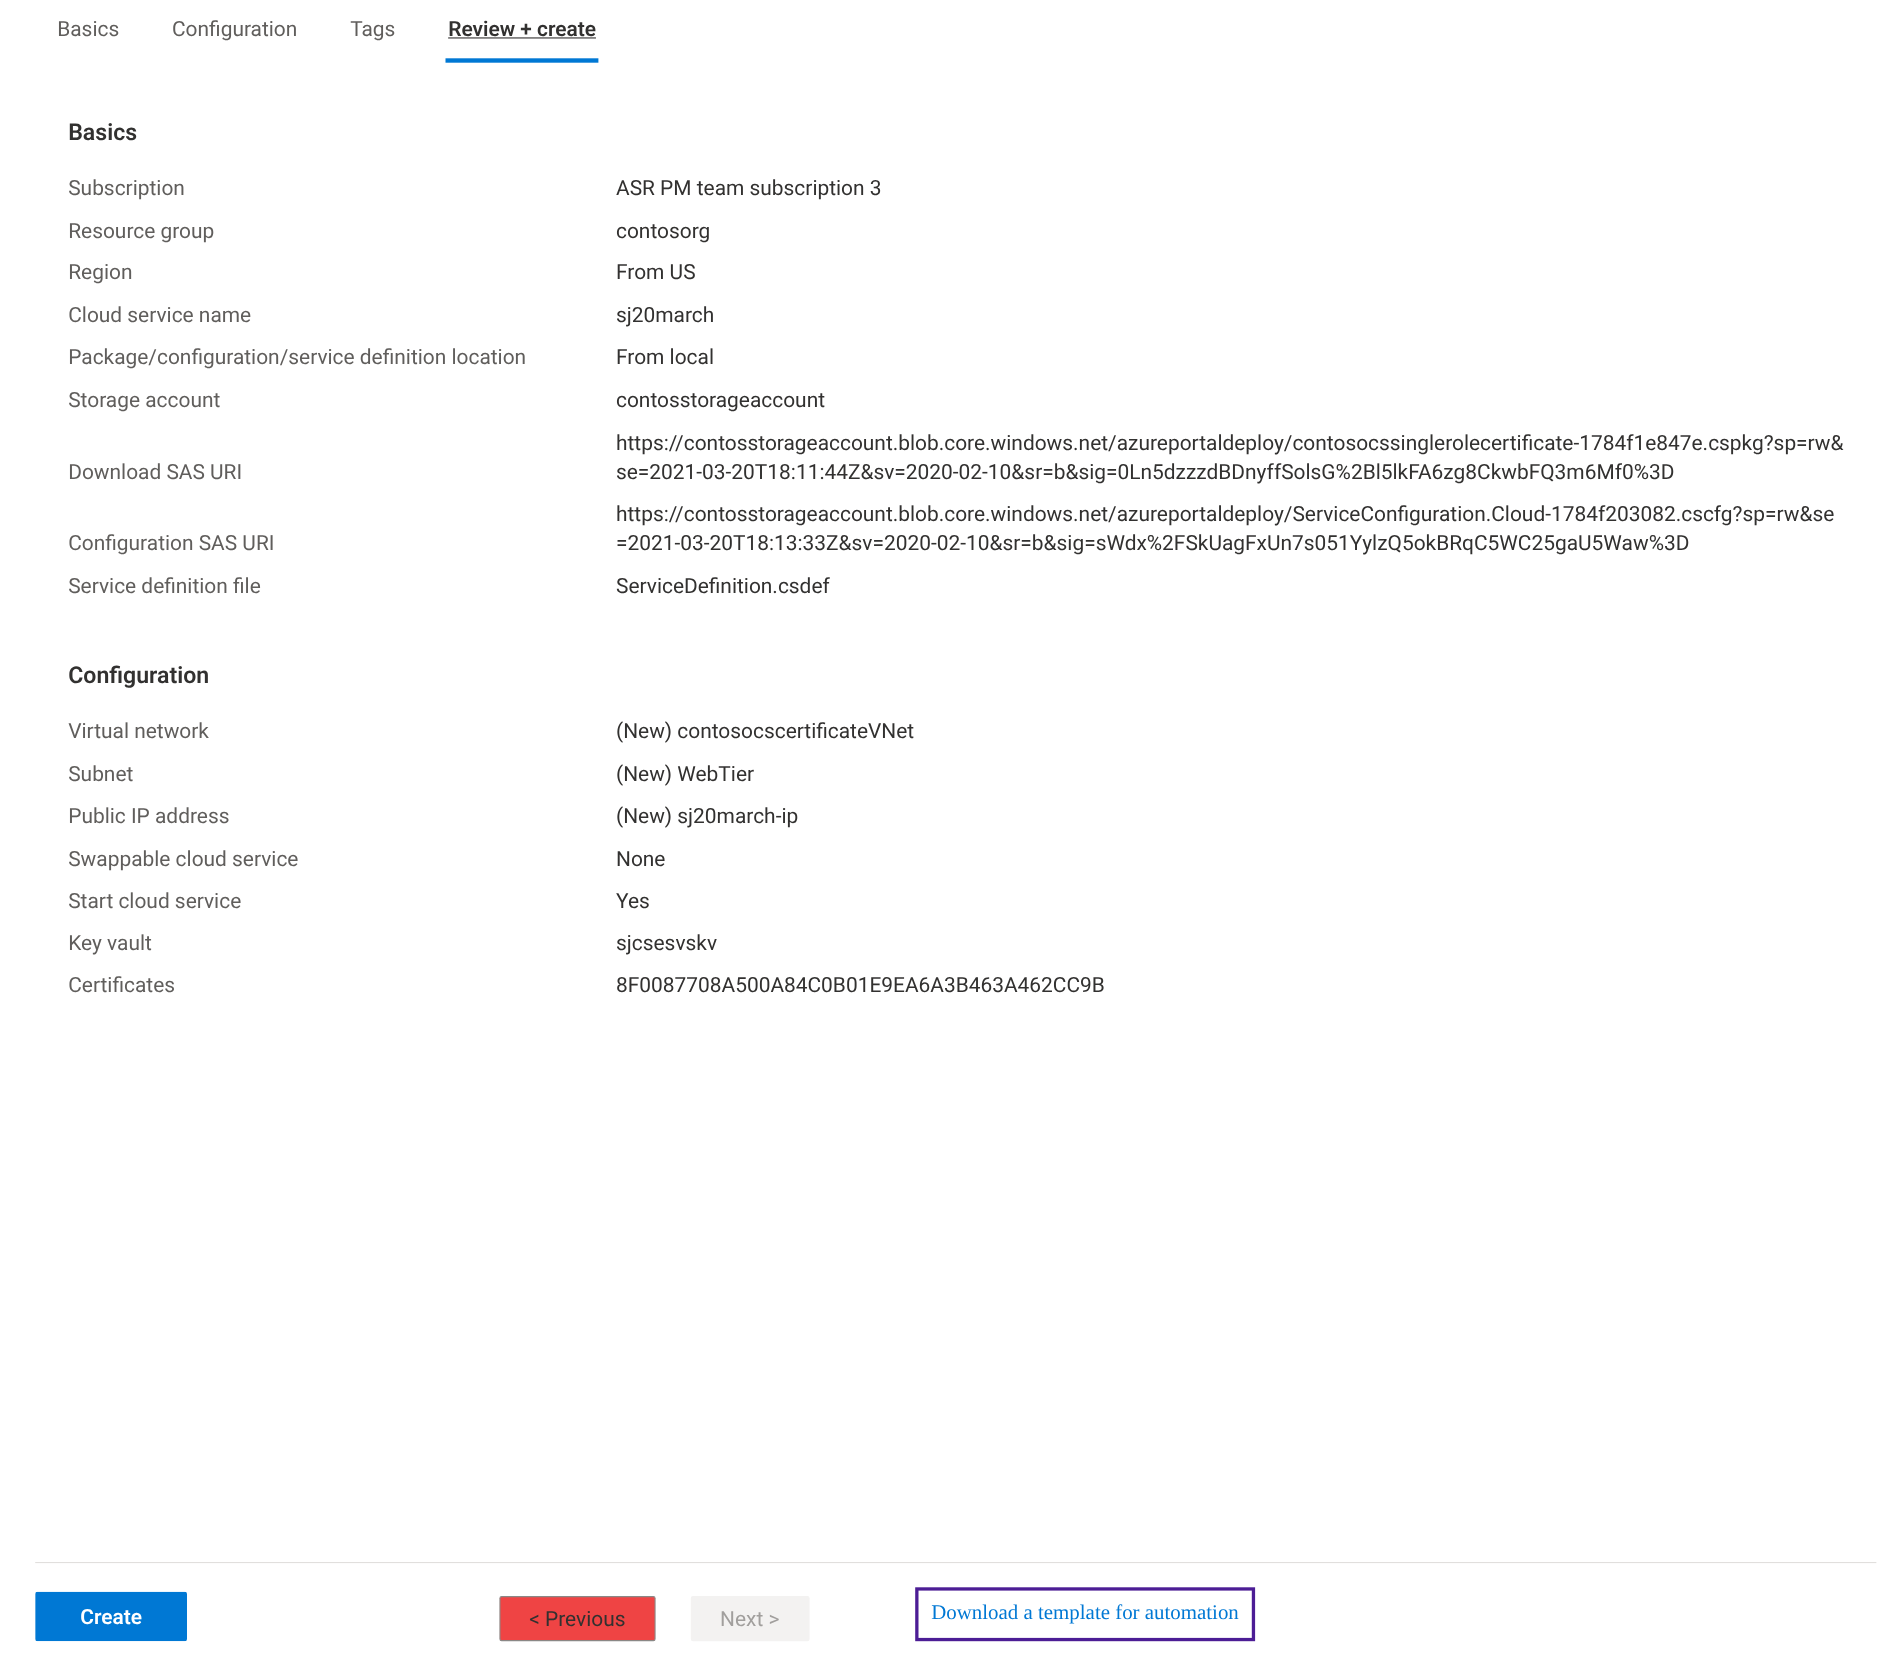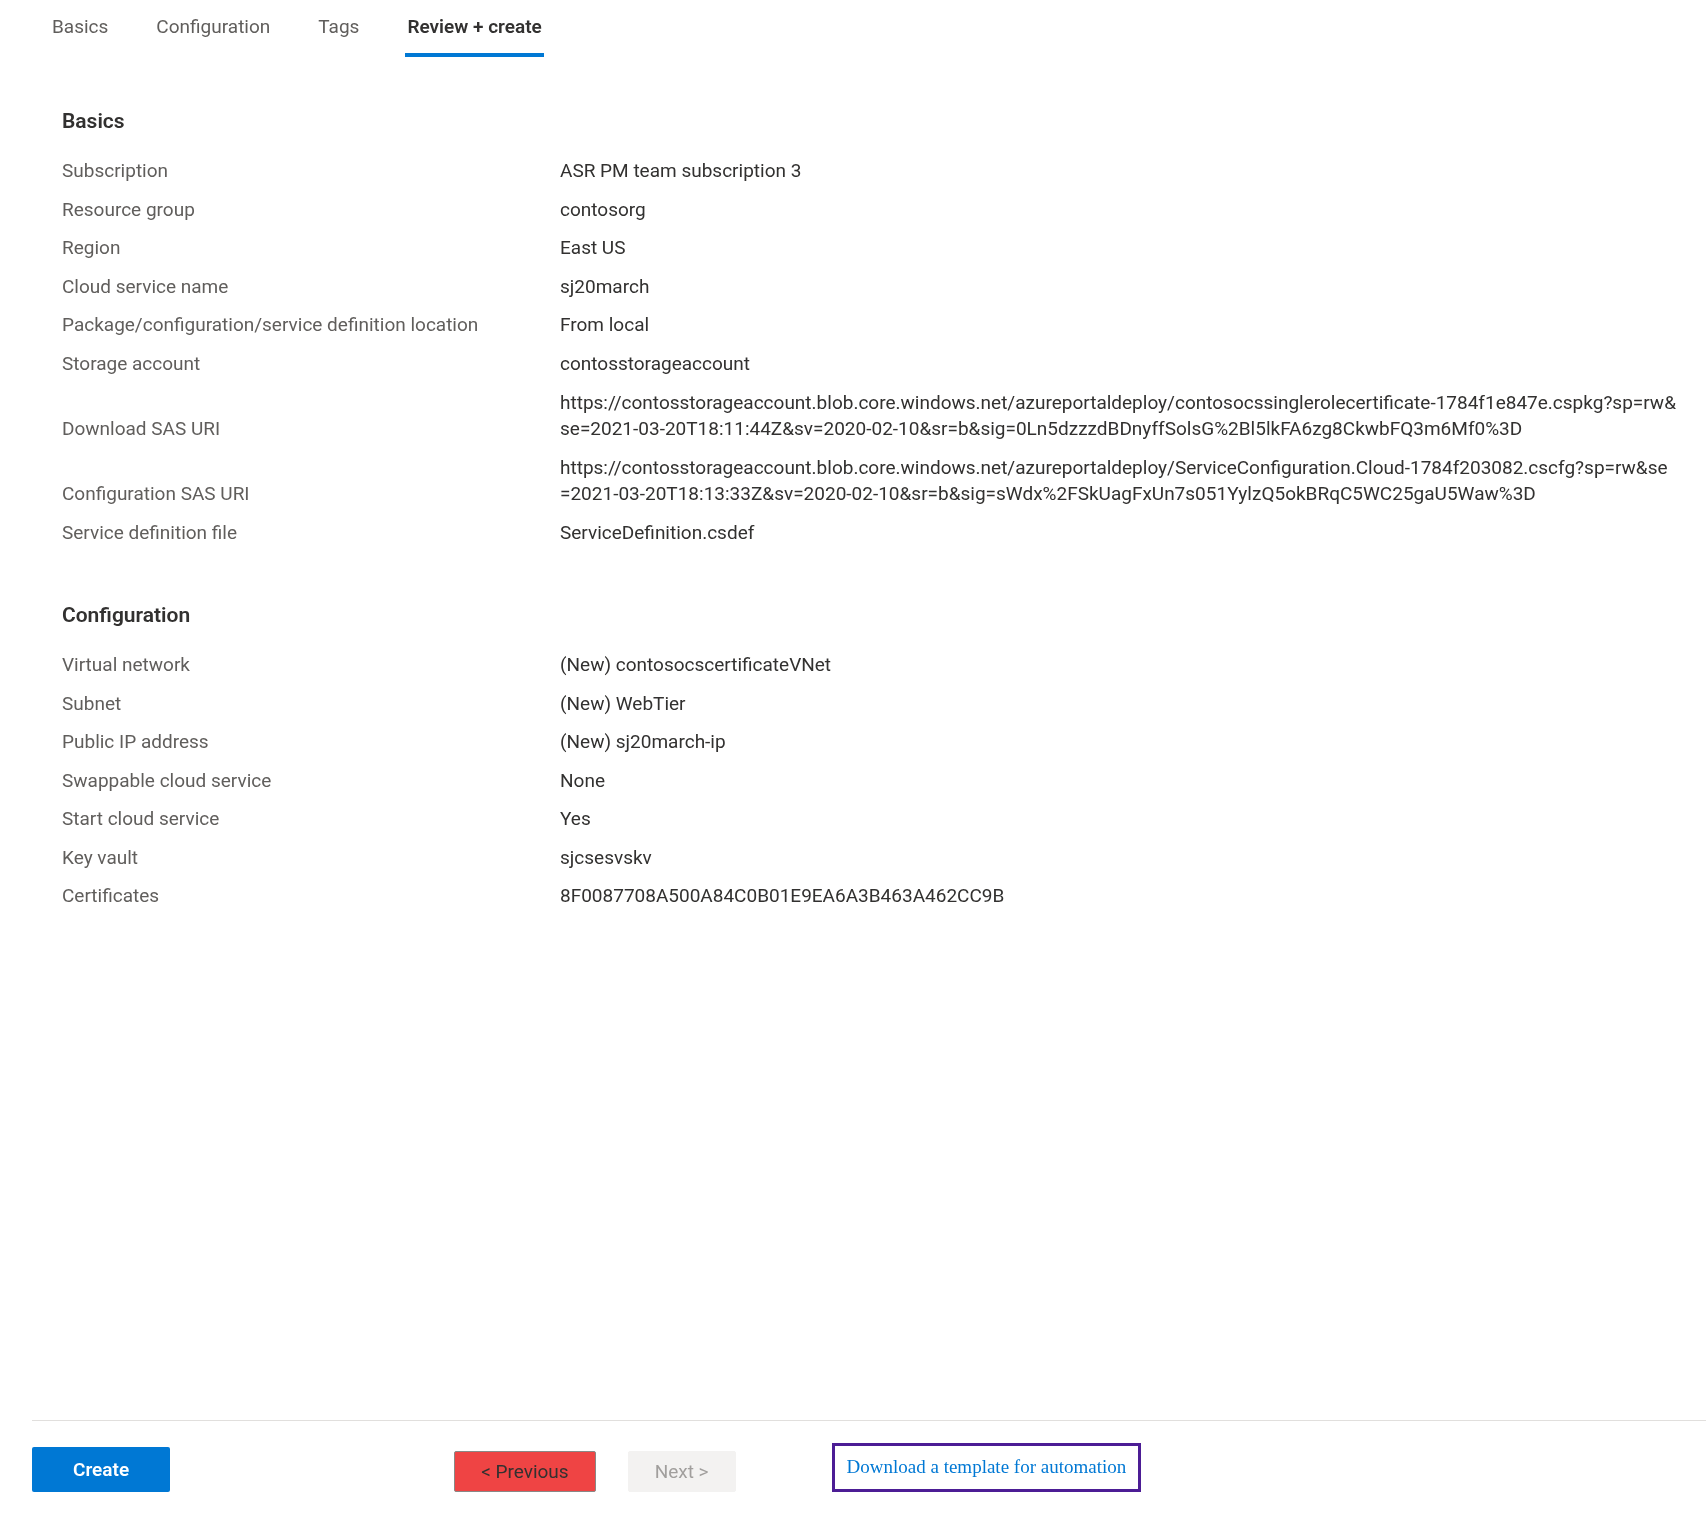--- a/index.html
+++ b/index.html
@@ -27,20 +27,21 @@
   }
   .tab {
     padding: 4px 2px 16px 2px;
     color: #605e5c;
     cursor: pointer;
     position: relative;
   }
   .tab.active {
     color: #323130;
     font-weight: 600;
+    text-decoration: underline;
   }
   .tab.active::after {
     content: "";
     position: absolute;
     left: 0; right: 0; bottom: 0;
     height: 4px;
     background: #0078d4;
   }
 
   
@@ -140,21 +141,21 @@
     <div class="kv-row">
       <div class="kv-label">Subscription</div>
       <div class="kv-value">ASR PM team subscription 3</div>
     </div>
     <div class="kv-row">
       <div class="kv-label">Resource group</div>
       <div class="kv-value">contosorg</div>
     </div>
     <div class="kv-row">
       <div class="kv-label">Region</div>
-      <div class="kv-value">East US</div>
+      <div class="kv-value">From US</div>
     </div>
     <div class="kv-row">
       <div class="kv-label">Cloud service name</div>
       <div class="kv-value">sj20march</div>
     </div>
     <div class="kv-row">
       <div class="kv-label">Package/configuration/service definition location</div>
       <div class="kv-value">From local</div>
     </div>
     <div class="kv-row">

